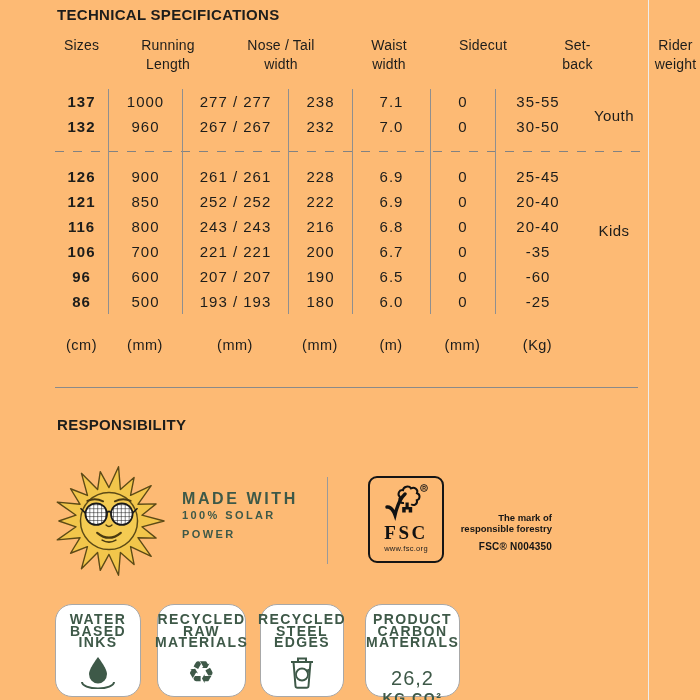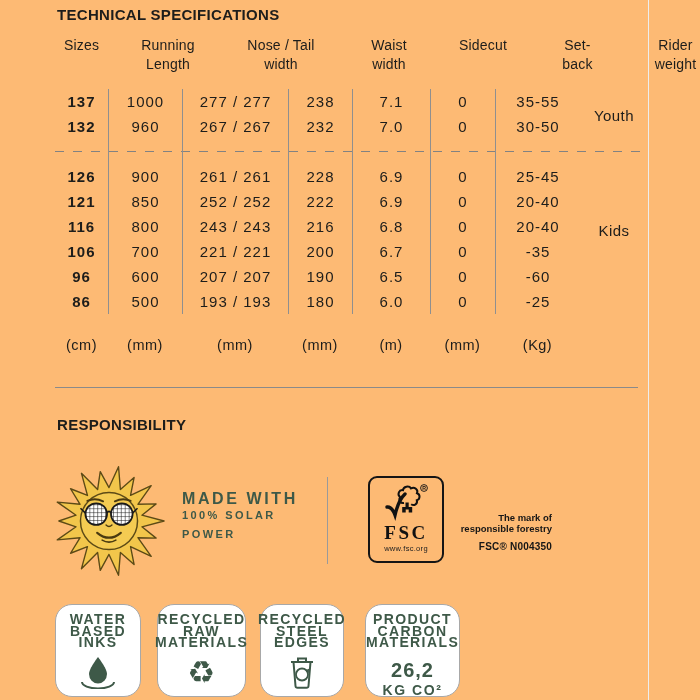--- a/index.html
+++ b/index.html
@@ -48,21 +48,21 @@
   .badges{position:absolute;left:55px;top:604px;display:flex;}
   .badge{border:1.5px solid #a8a8a8;border-radius:17px;box-sizing:border-box;height:93px;
          display:flex;flex-direction:column;align-items:center;padding-top:9px;background:#fff;}
   .badge .bl{color:#3e5948;font-weight:700;font-size:14px;line-height:11.5px;letter-spacing:1.4px;text-align:center;}
   .badge .icon-area{flex:1;display:flex;align-items:center;justify-content:center;}
   #badge-0{width:86px;margin-right:16px;}
   #badge-1{width:89px;margin-right:14px;}
   #badge-2{width:84px;margin-right:21px;}
   #badge-3{width:95px;}
   .recycle-glyph{font-family:"DejaVu Sans",sans-serif;font-size:31px;line-height:31px;color:#3e5948;}
-  .cf-value{color:#3e5948;font-weight:700;font-size:20px;letter-spacing:1px;line-height:22px;margin-top:10px;}
+  .cf-value{color:#3e5948;font-weight:400;font-size:20px;letter-spacing:1px;line-height:22px;margin-top:18px;}
   .cf-unit{color:#3e5948;font-weight:700;font-size:14px;letter-spacing:1.6px;margin-top:1px;}
 </style>
 </head>
 <body>
 
 <div class="page">
   <div class="faint-vline"></div>
 
   <div id="tech-title" class="sec-title">TECHNICAL SPECIFICATIONS</div>
 

